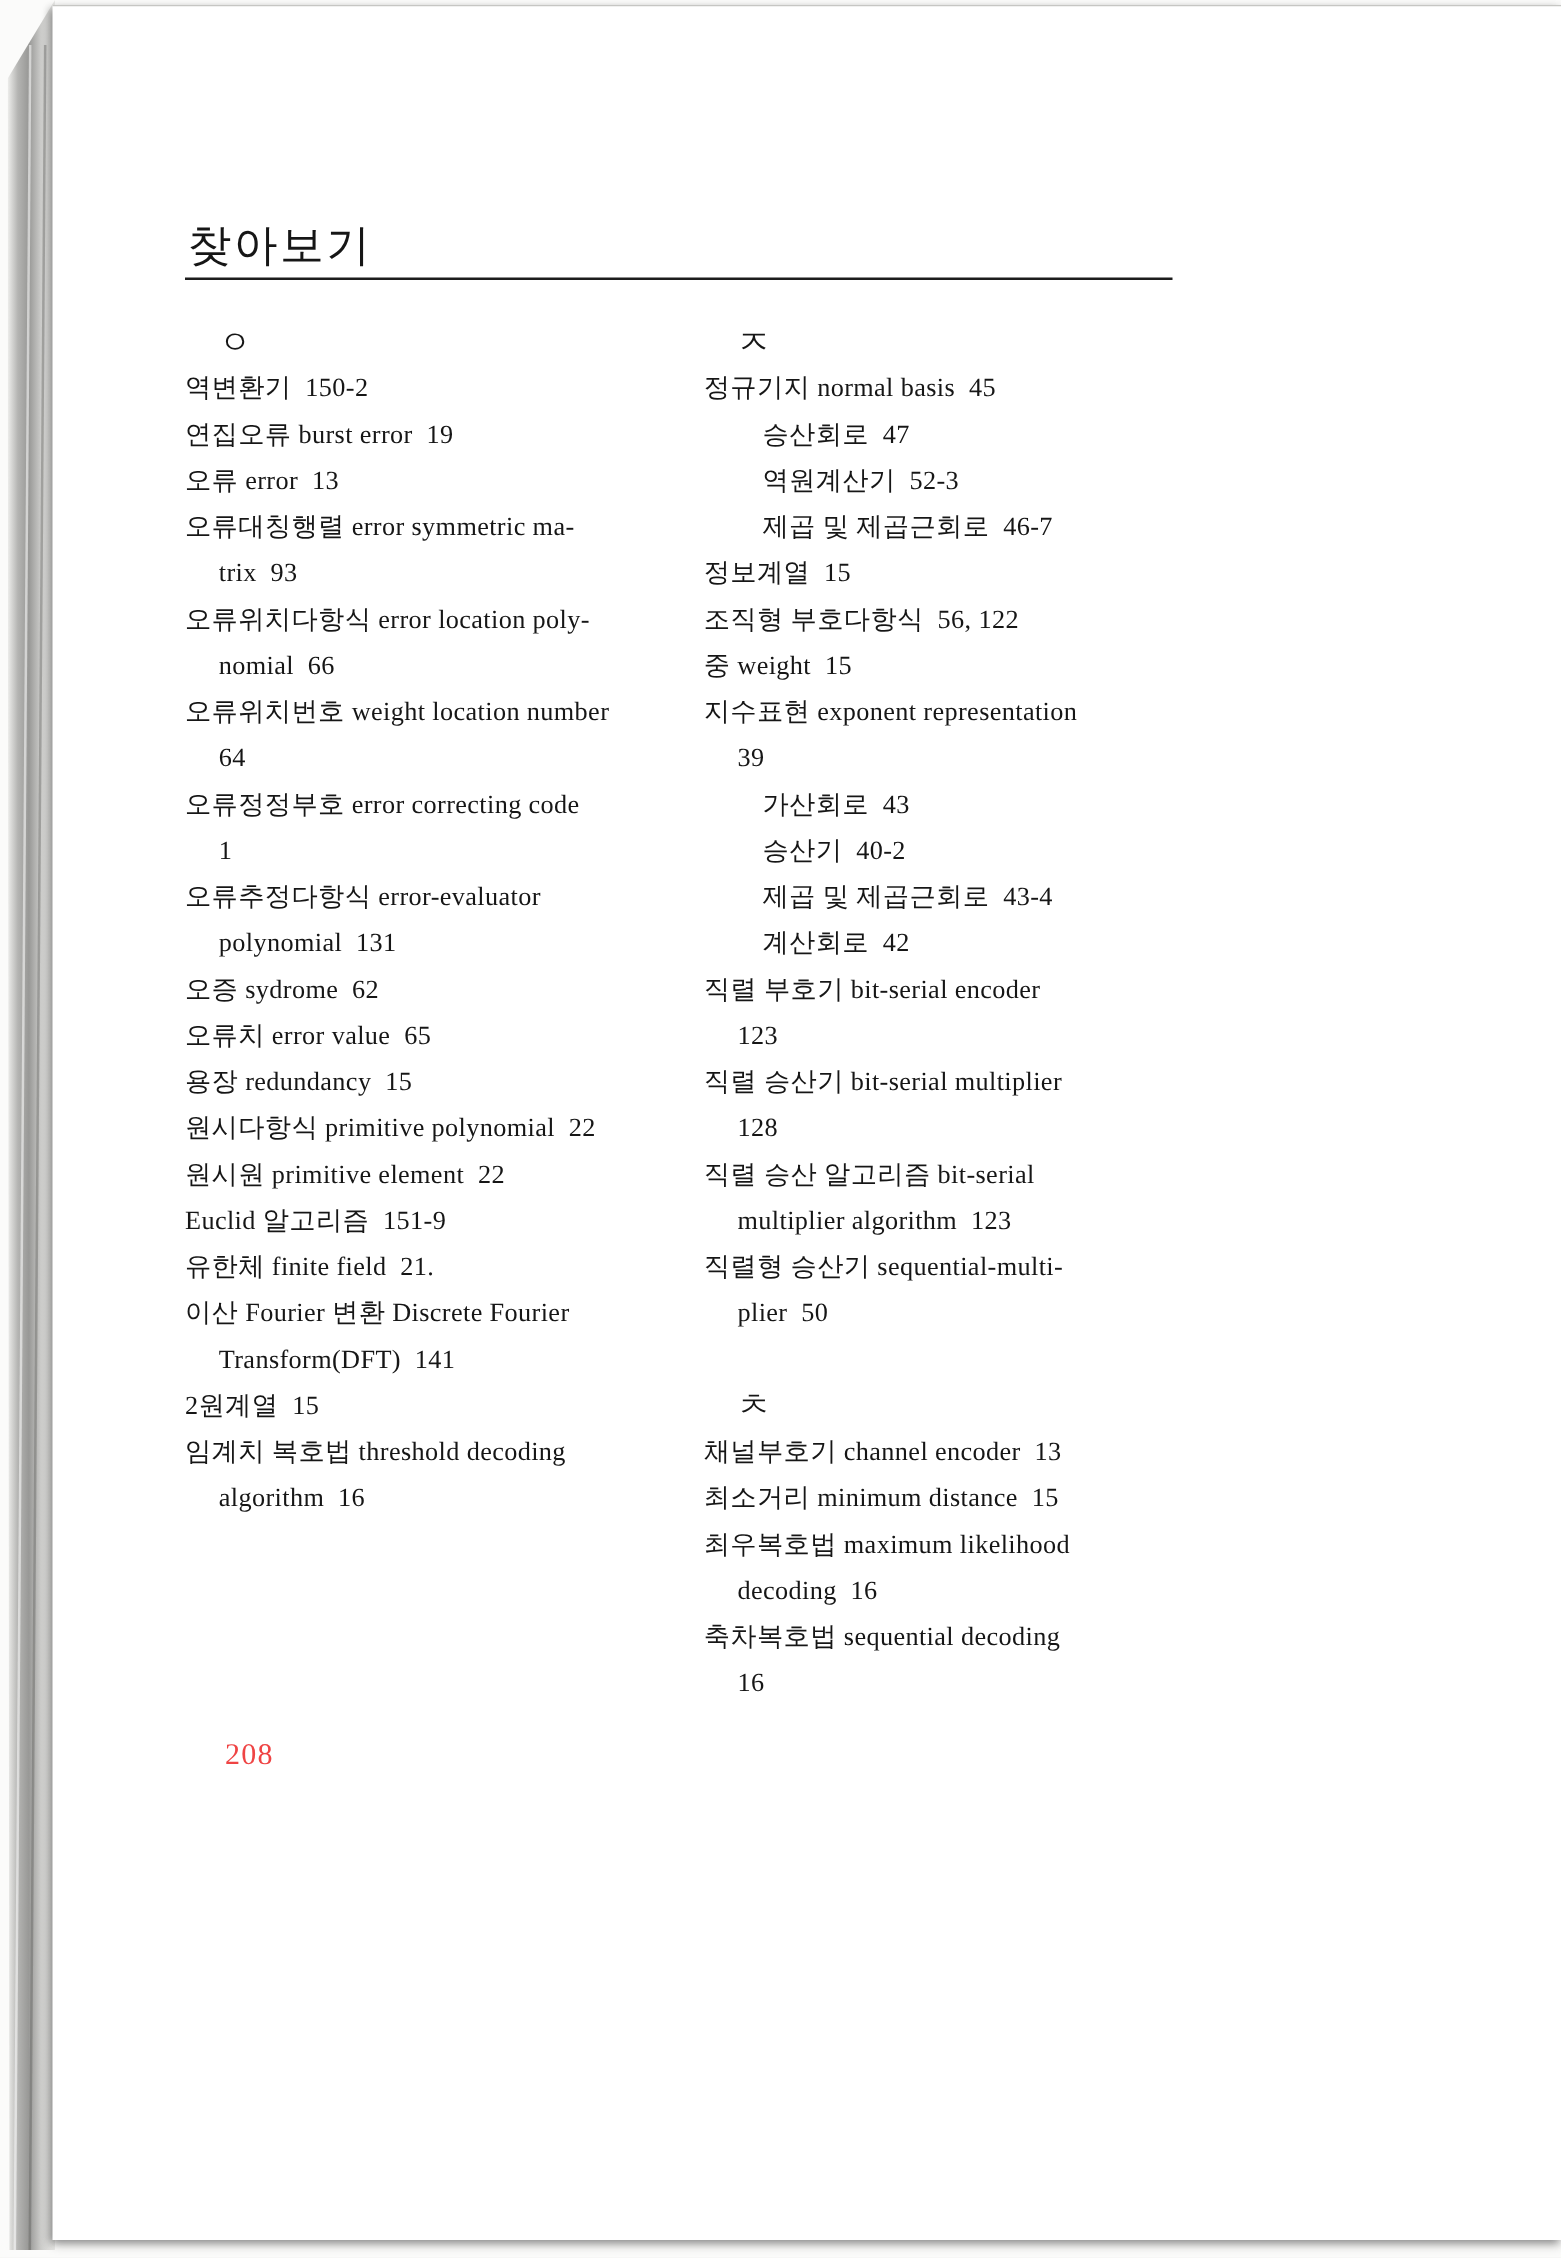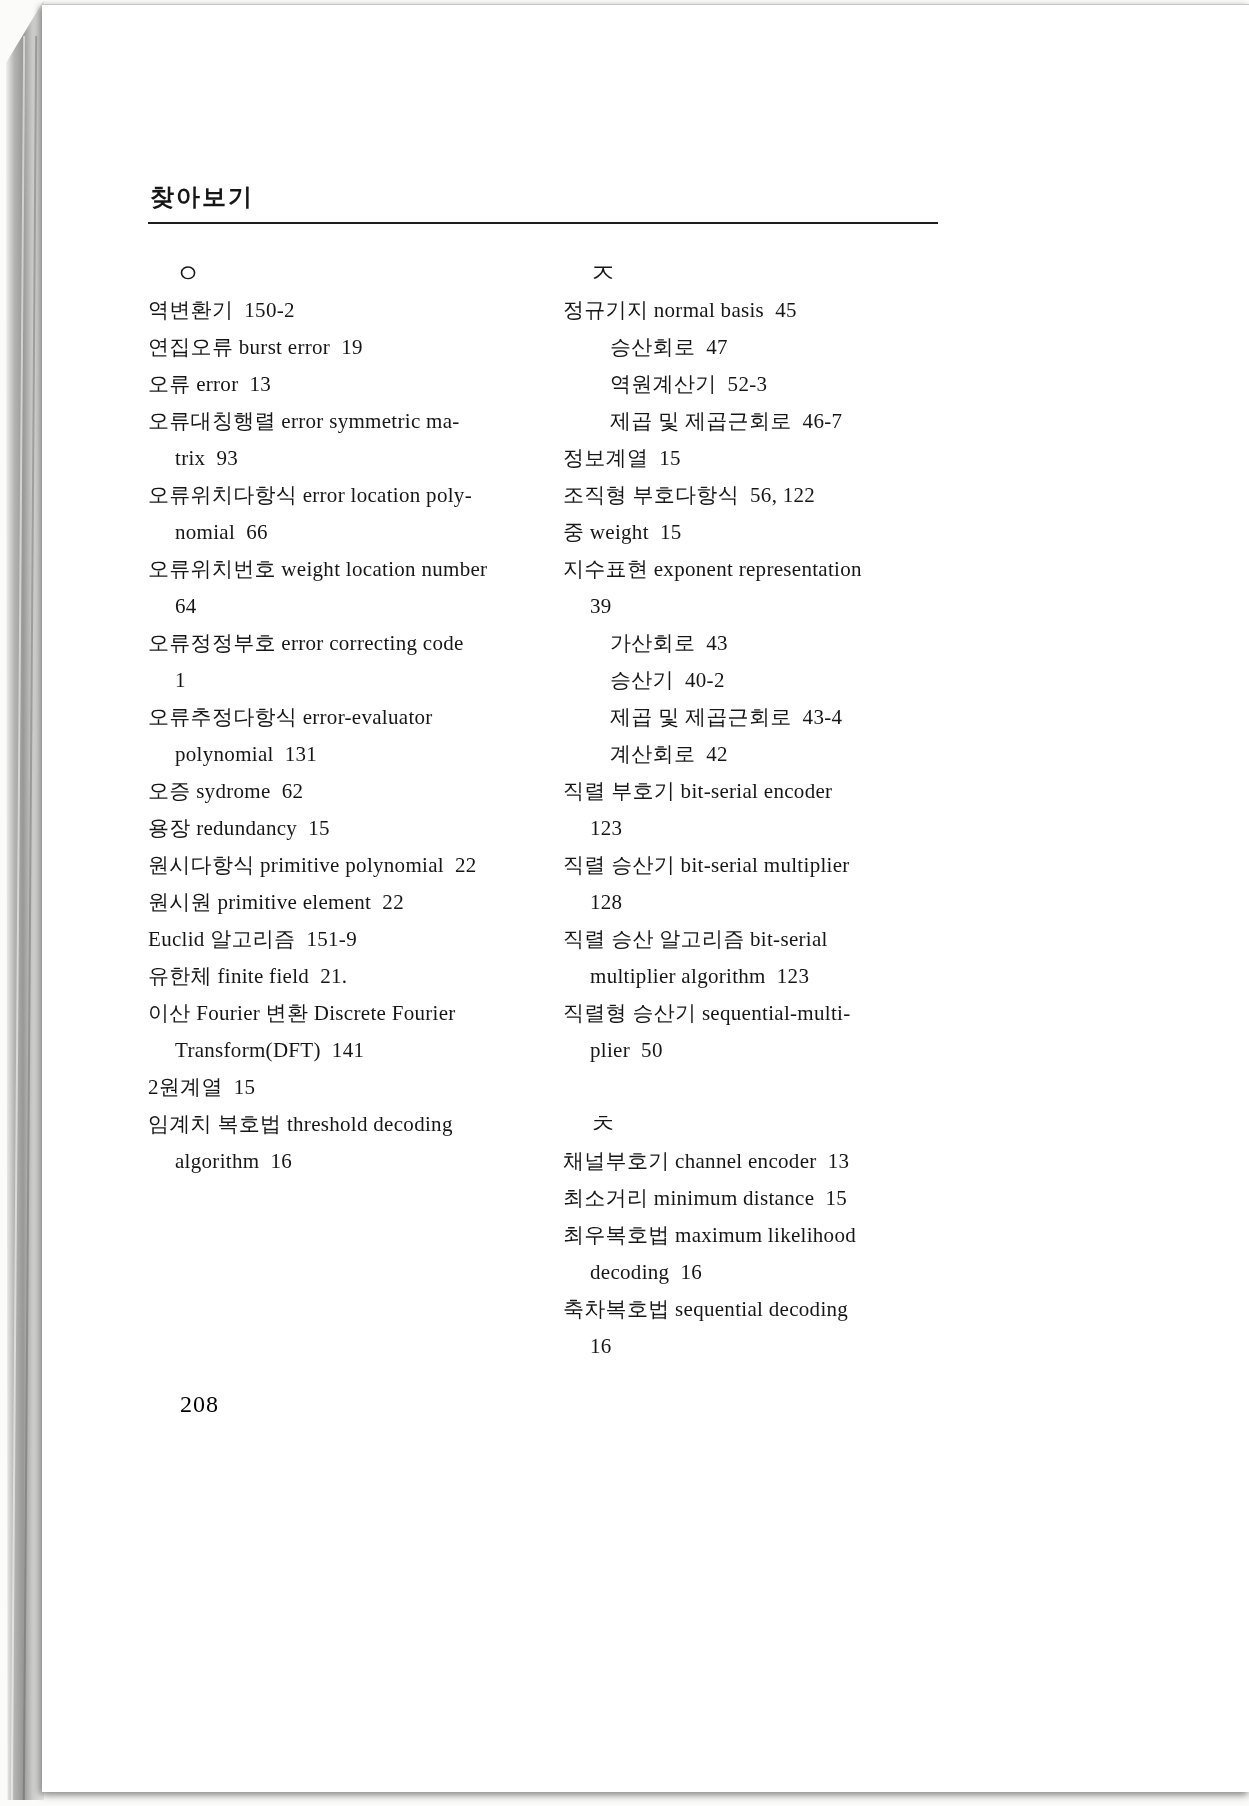--- a/index.html
+++ b/index.html
@@ -51,24 +51,24 @@
     top: 175px;
     width: 800px;
     color: #161616;
   }
   .header {
     width: 788px;
     border-bottom: 2px solid #1d1d1d;
     padding: 0 0 8px 2px;
   }
   .header .title {
-    font-size: 24px;
+    font-size: 35px;
     line-height: 34px;
     letter-spacing: 2px;
-    font-weight: 700;
+    font-weight: 400;
   }
   .columns {
     display: flex;
     margin-top: 31px;
   }
   .column { display: block; }
   .col-left  { width: 415px; flex: 0 0 415px; }
   .col-right { flex: 1; }
   .line {
     font-size: 21px;
@@ -80,21 +80,21 @@
   .indent-0 { padding-left: 0; }
   .indent-1 { padding-left: 27px; }
   .indent-2 { padding-left: 47px; }
   .section  { font-size: 26px; }
   .page-number {
     position: absolute;
     left: 138px;
     top: 1386px;
     font-size: 24px;
     letter-spacing: 1px;
-    color: #000000;
+    color: #ef4444;
   }
 </style>
 </head>
 <body>
 
 <div class="scan">
   <div class="edge-band"></div>
   <div class="page">
     <div class="content">
       <div class="header">
@@ -110,20 +110,21 @@
             <div class="line indent-1">trix  93</div>
             <div class="line indent-0">오류위치다항식 error location poly-</div>
             <div class="line indent-1">nomial  66</div>
             <div class="line indent-0">오류위치번호 weight location number</div>
             <div class="line indent-1">64</div>
             <div class="line indent-0">오류정정부호 error correcting code</div>
             <div class="line indent-1">1</div>
             <div class="line indent-0">오류추정다항식 error-evaluator</div>
             <div class="line indent-1">polynomial  131</div>
             <div class="line indent-0">오증 sydrome  62</div>
+            <div class="line indent-0">오류치 error value  65</div>
             <div class="line indent-0">용장 redundancy  15</div>
             <div class="line indent-0">원시다항식 primitive polynomial  22</div>
             <div class="line indent-0">원시원 primitive element  22</div>
             <div class="line indent-0">Euclid 알고리즘  151-9</div>
             <div class="line indent-0">유한체 finite field  21.</div>
             <div class="line indent-0">이산 Fourier 변환 Discrete Fourier</div>
             <div class="line indent-1">Transform(DFT)  141</div>
             <div class="line indent-0">2원계열  15</div>
             <div class="line indent-0">임계치 복호법 threshold decoding</div>
             <div class="line indent-1">algorithm  16</div>

